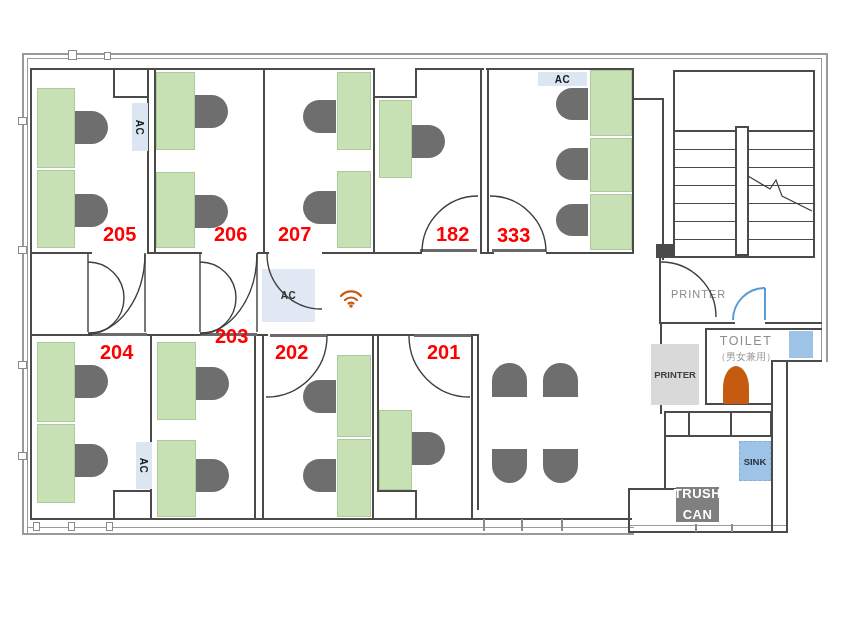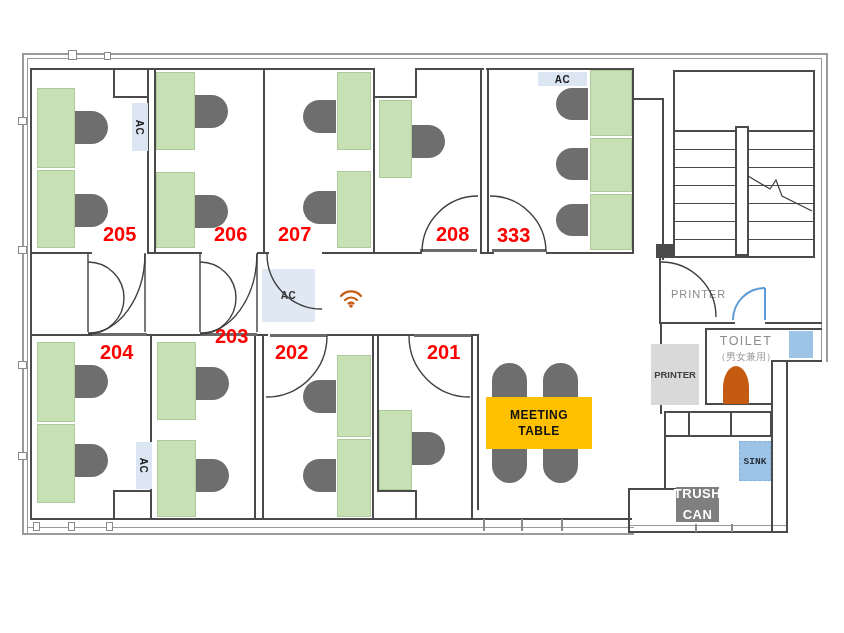--- a/index.html
+++ b/index.html
@@ -26,21 +26,21 @@
   .step{position:absolute;left:0;width:138px;height:2px;background:#4a4a4a;}
   .sdiv{position:absolute;left:60px;top:54px;width:14px;height:130px;background:#ffffff;
         border:2px solid #4a4a4a;box-sizing:border-box;}
   .mtable{position:absolute;left:486px;top:397px;width:106px;height:52px;background:#ffc000;
           display:flex;flex-direction:column;align-items:center;justify-content:center;}
   .mtable span{font-weight:bold;font-size:12px;color:#111;letter-spacing:.5px;line-height:1.35;}
   .printer{position:absolute;left:651px;top:344px;width:48px;height:61px;background:#d9d9d9;
            display:flex;align-items:center;justify-content:center;}
   .printer span{font-weight:bold;font-size:9.5px;color:#3f3f3f;}
   .sink{position:absolute;left:739px;top:441px;width:32px;height:40px;background:#9dc3e6;
-        border:1px dashed #7fb2dd;box-sizing:border-box;display:flex;align-items:center;justify-content:center;font-family:Liberation Mono, monospace;}
+        border:1px dashed #7fb2dd;box-sizing:border-box;display:flex;align-items:center;justify-content:center;}
   .sink span{font-weight:bold;font-size:9.5px;color:#26303a;}
   .trash{position:absolute;left:676px;top:487px;width:43px;height:35px;background:#7f7f7f;
          display:flex;flex-direction:column;align-items:center;justify-content:center;}
   .trash span{font-weight:bold;font-size:13px;color:#ffffff;line-height:1.6;letter-spacing:.5px;}
   .toilet-fixture{position:absolute;left:723px;top:366px;width:26px;height:38px;background:#c55a11;
          border-radius:13px 13px 2px 2px / 22px 22px 2px 2px;}
   .cabinet{position:absolute;left:664px;top:411px;width:108px;height:26px;background:#ffffff;
            border:2px solid #4a4a4a;box-sizing:border-box;}
   .entrance-label{position:absolute;left:671px;top:288px;font-size:11px;letter-spacing:1px;color:#8c8c8c;}
   .toilet-title{position:absolute;left:704px;top:334px;width:84px;text-align:center;
@@ -226,29 +226,25 @@
     <div class="w" style="left:64px;top:0;width:2px;height:22px"></div>
   </div>
   <div class="sink">
     <span>SINK</span>
     </div>
   <div class="trash">
     <span>TRUSH</span>
     <span>CAN</span>
     </div>
 
-  <div class="mtable">
-    <span>MEETING</span>
-    <span>TABLE</span>
-  </div>
 
   <div class="rlabel" style="left:103px;top:224px">205</div>
   <div class="rlabel" style="left:214px;top:224px">206</div>
   <div class="rlabel" style="left:278px;top:224px">207</div>
-  <div class="rlabel" style="left:436px;top:224px">208</div>
+  <div class="rlabel" style="left:436px;top:224px">182</div>
   <div class="rlabel" style="left:497px;top:225px">333</div>
   <div class="rlabel" style="left:100px;top:342px">204</div>
   <div class="rlabel" style="left:215px;top:326px">203</div>
   <div class="rlabel" style="left:275px;top:342px">202</div>
   <div class="rlabel" style="left:427px;top:342px">201</div>
   <div class="entrance-label">PRINTER</div>
   <div class="toilet-title">TOILET</div>
   <div class="toilet-sub">（男女兼用）</div>
 
   <svg class="overlay" width="844" height="633" viewBox="0 0 844 633">

